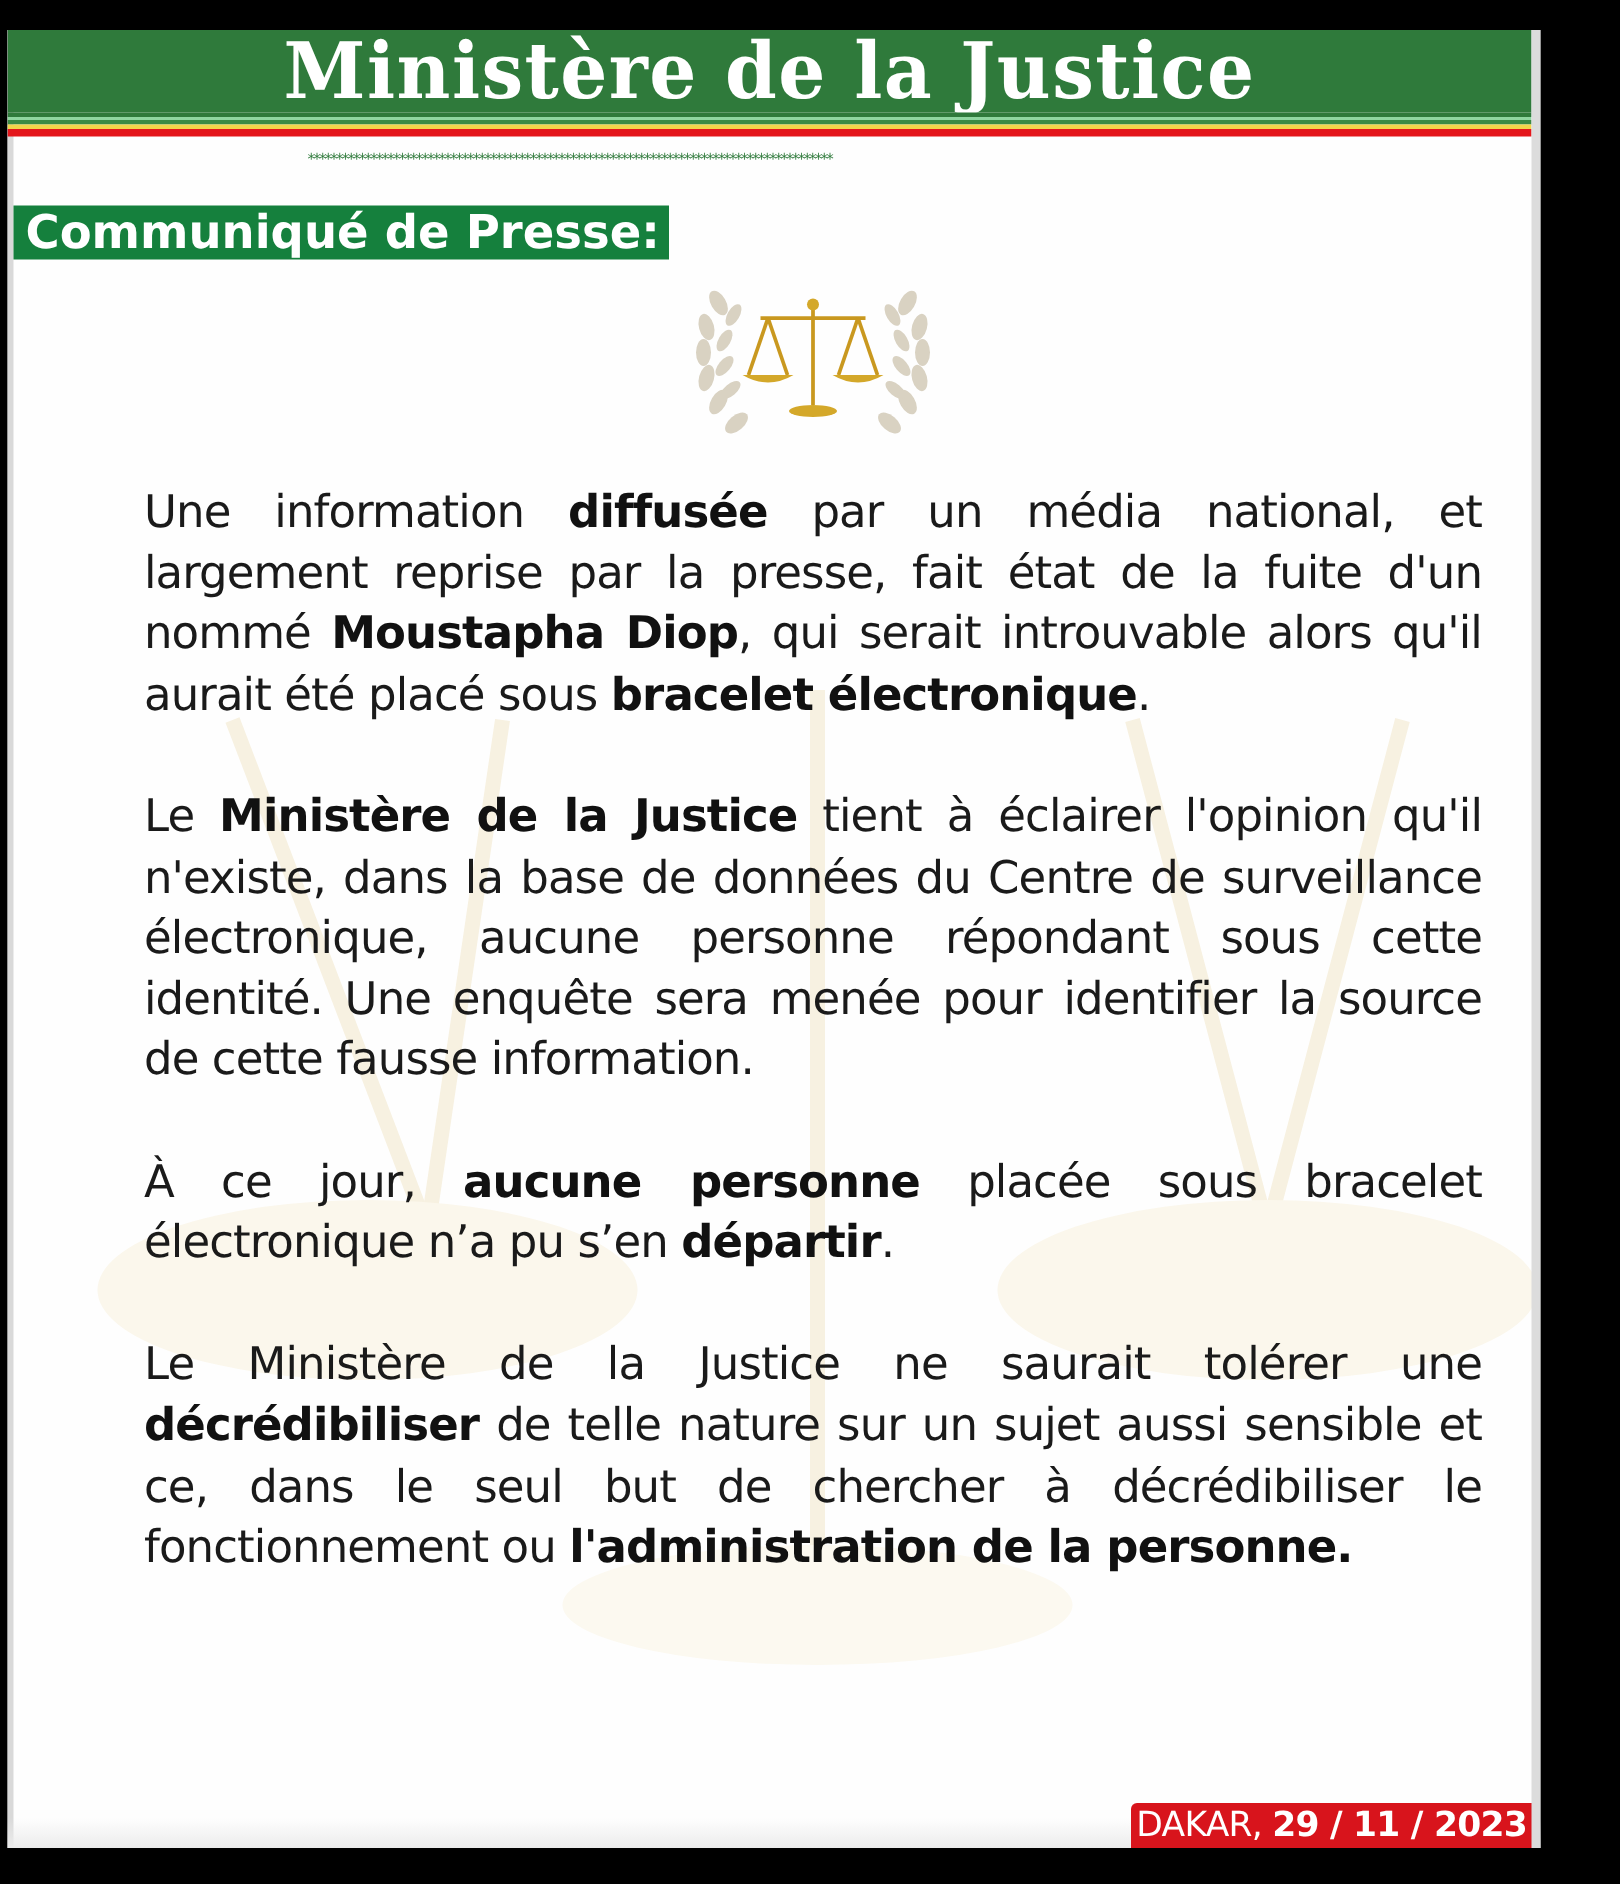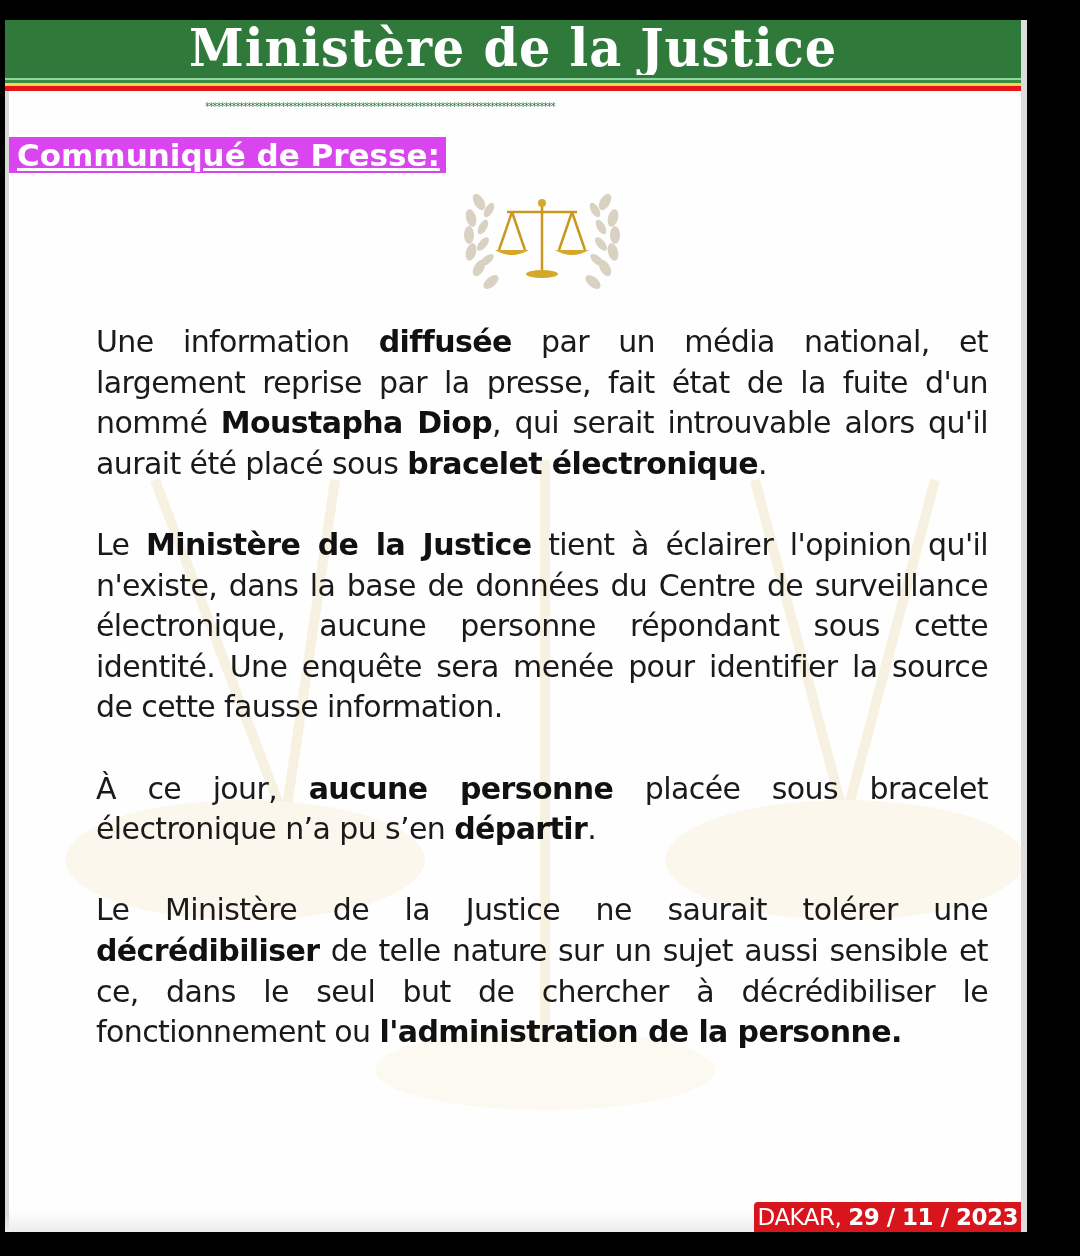--- a/index.html
+++ b/index.html
@@ -33,22 +33,22 @@
     .s-green2 { top: 60px; height: 3px; background: #3c8a44; }
     .s-yellow { top: 63px; height: 3px; background: #f3d54a; }
     .s-red { top: 66px; height: 5px; background: #e4161b; }
     .stars {
       position: absolute; left: 200px; top: 81px; width: 680px; height: 12px;
       color: #2f7a3b; font-size: 10px; letter-spacing: -1.2px; white-space: nowrap; overflow: hidden;
       font-family: "DejaVu Sans", sans-serif; line-height: 12px;
     }
     .press-label {
       position: absolute; left: 4px; top: 117px; height: 36px; padding: 0 6px 0 8px;
-      background: #d946ef; color: #fff; font-weight: bold; font-size: 31px; line-height: 36px;
-      font-family: "DejaVu Sans", sans-serif; letter-spacing: 0px; text-decoration: underline;
+      background: #15803d; color: #fff; font-weight: bold; font-size: 31px; line-height: 36px;
+      font-family: "DejaVu Sans", sans-serif; letter-spacing: 0px;
     }
     .emblem { position: absolute; left: 452px; top: 160px; width: 170px; height: 115px; }
     .watermark { position: absolute; left: 40px; top: 440px; width: 1000px; height: 680px; opacity: 1; }
     .body-text {
       position: absolute; left: 91px; top: 302px; width: 892px;
       font-family: "DejaVu Sans", sans-serif; font-size: 30px; line-height: 40.6px;
       color: #1a1a1a; text-align: justify; letter-spacing: -0.6px;
     }
     .body-text p { margin: 0 0 40.6px 0; }
     .body-text b { font-weight: bold; color: #111; }

